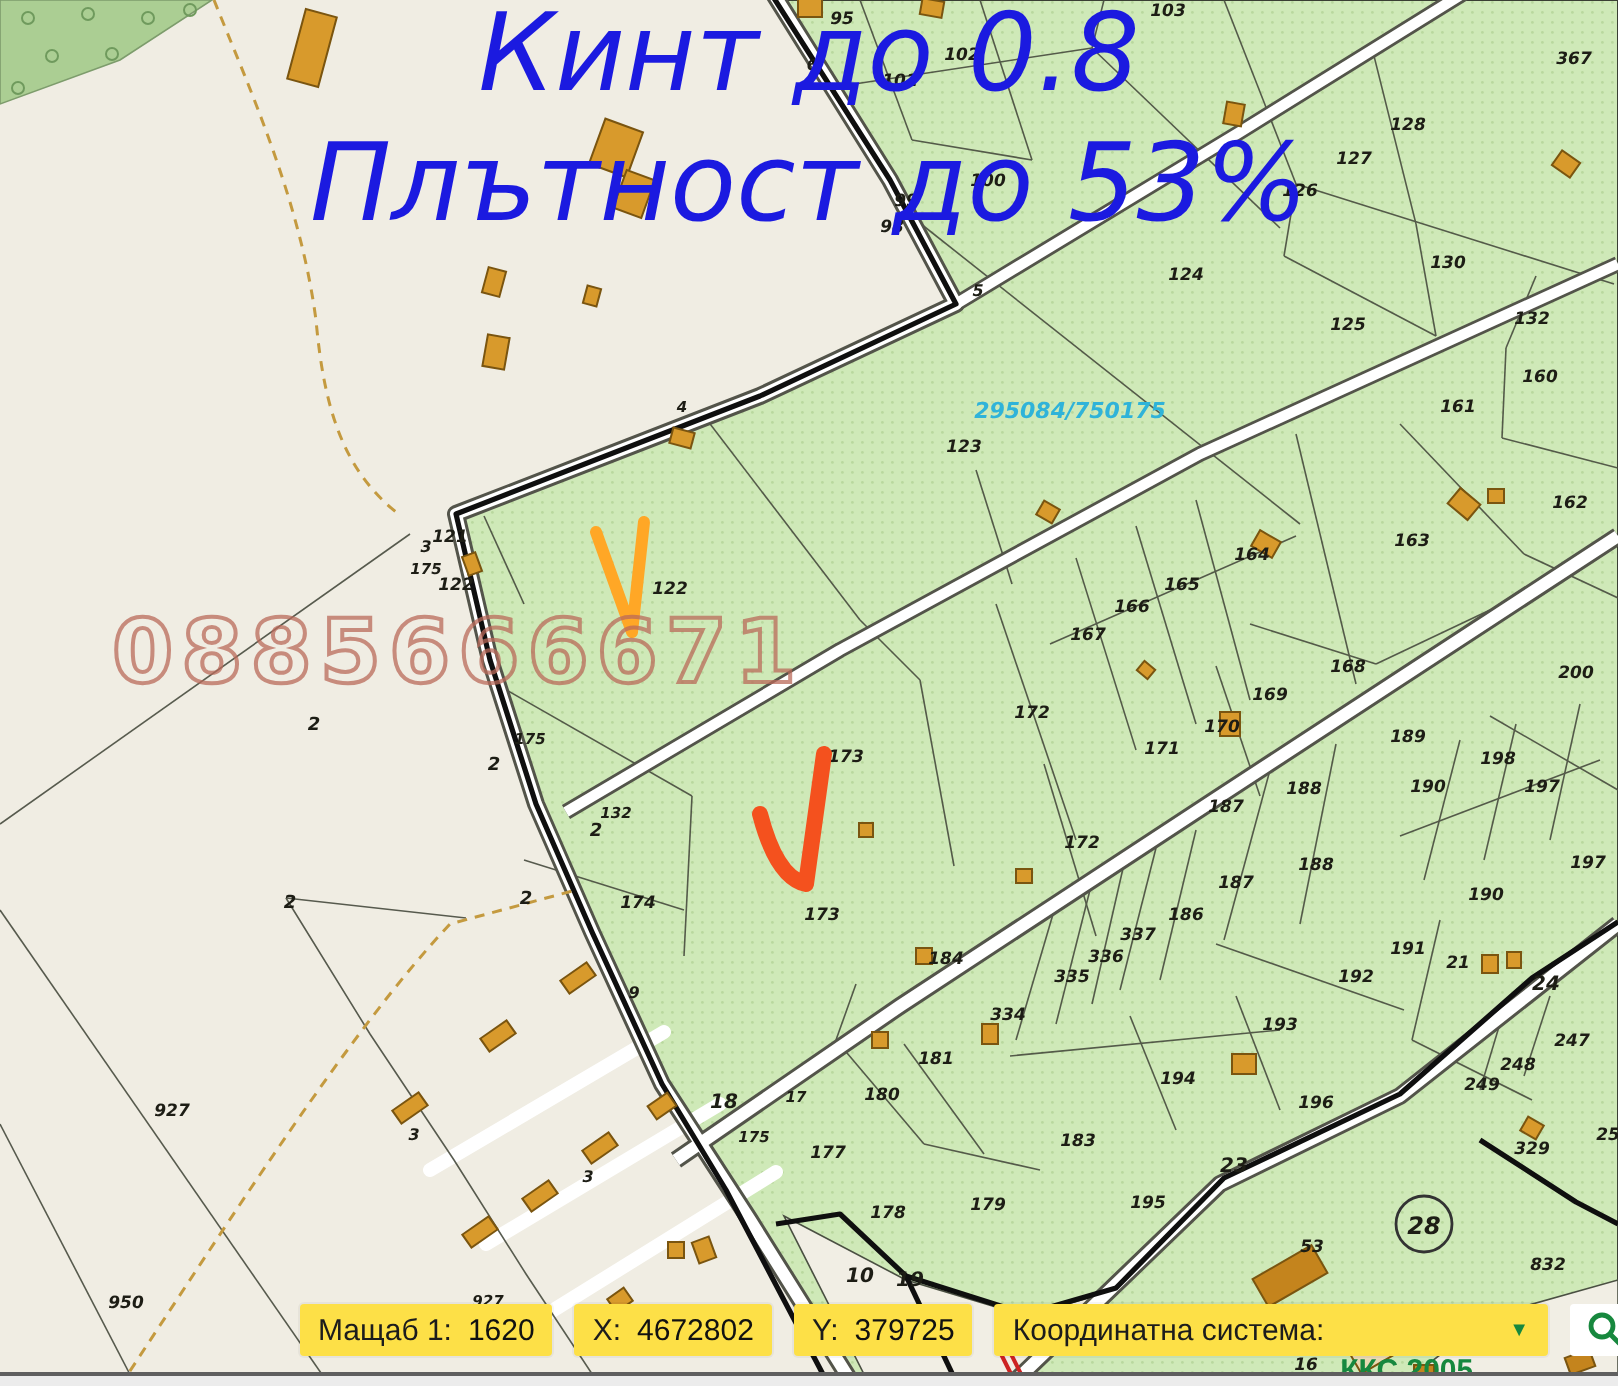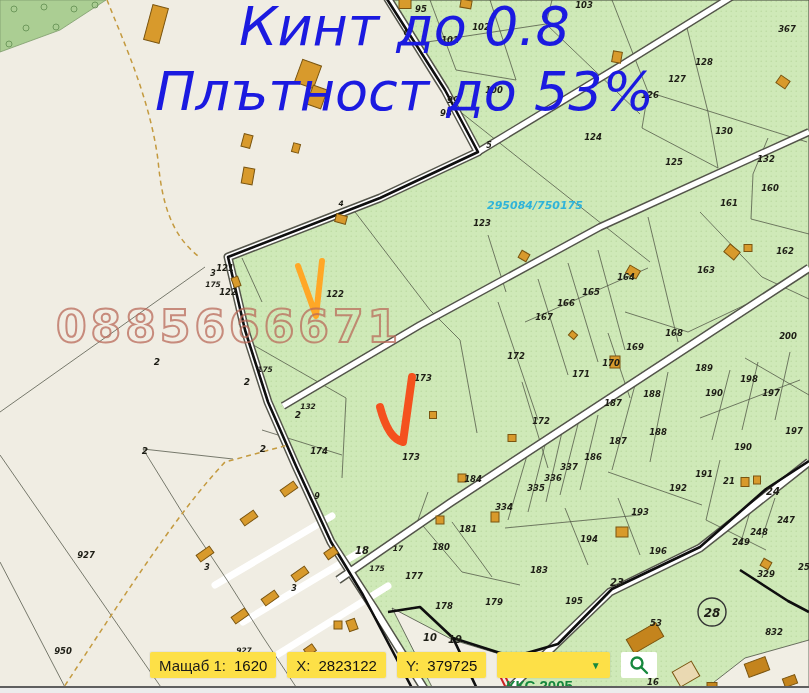--- a/index.html
+++ b/index.html
@@ -416,27 +416,28 @@
 
   <div class="watermark">0885666671</div>
 
   <div class="statusbar">
     <div class="chip">
       <span>Мащаб 1:</span>
       <span class="val">1620</span>
     </div>
     <div class="chip">
       <span>X:</span>
-      <span class="val">2823122</span>
+      <span class="val">4672802</span>
     </div>
     <div class="chip">
       <span>Y:</span>
       <span class="val">379725</span>
     </div>
     <div class="chip">
+      <span>Координатна система:</span>
       <span class="val crs-val" id="crs-val" style="color: rgb(23, 136, 62); margin-top: 40px;">ККС 2005</span>
       <span class="arrow" id="crs-arrow" style="color: rgb(23, 136, 62);">▼</span>
     </div>
     <div class="search-chip">
       <svg width="20" height="20" viewBox="0 0 20 20">
         <circle cx="8" cy="8" r="5.5" fill="none" stroke="#17883e" stroke-width="2.4"></circle>
         <line x1="12.5" y1="12.5" x2="18" y2="18" stroke="#17883e" stroke-width="2.4" stroke-linecap="round"></line>
       </svg>
     </div>
   </div>

